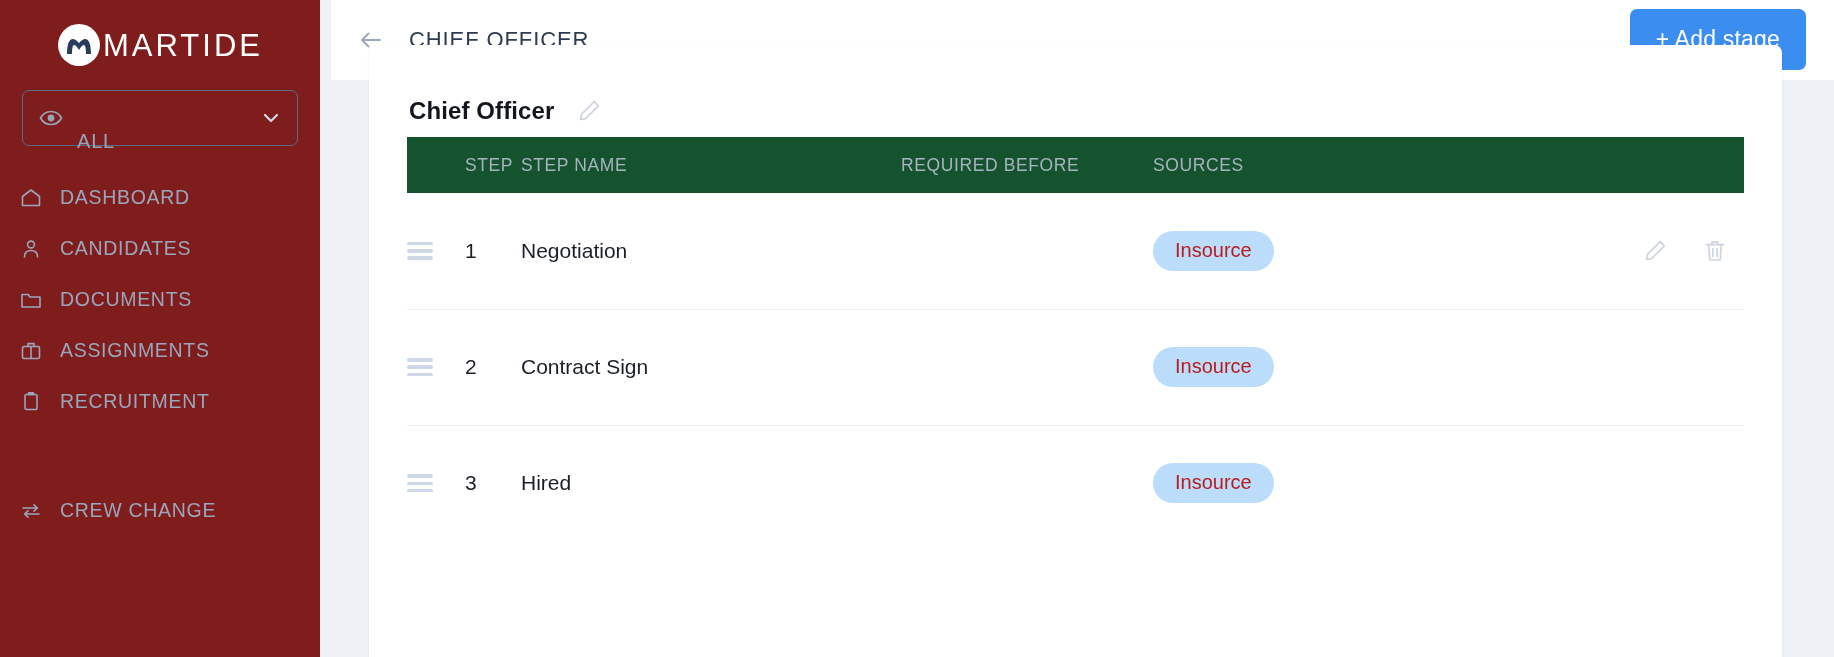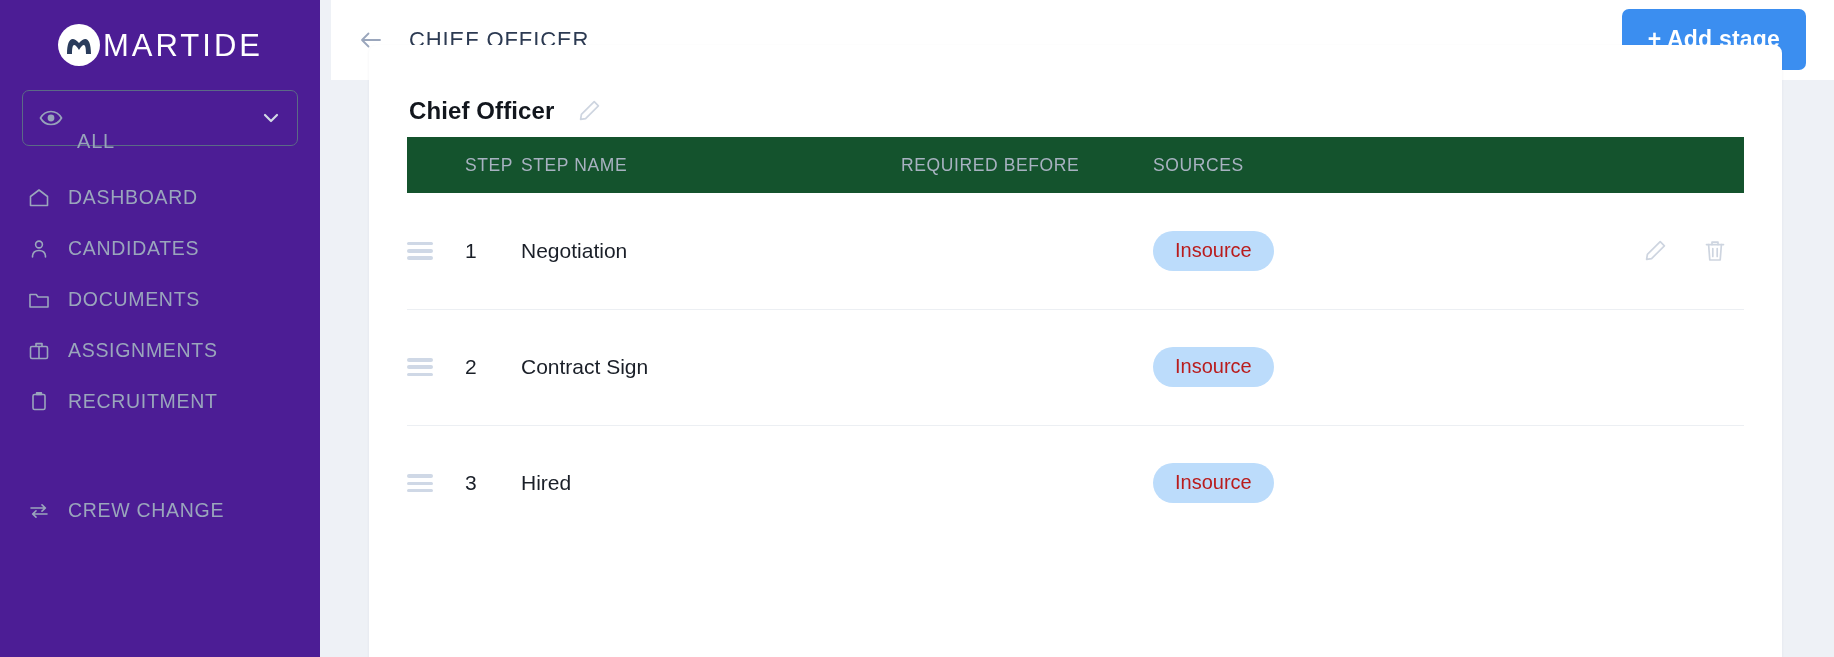--- a/index.html
+++ b/index.html
@@ -7,21 +7,21 @@
     width: 1834px; height: 657px;
     overflow: hidden;
     background: #eef1f6;
     font-family: "Liberation Sans", sans-serif;
   }
   #app { position: relative; width: 1834px; height: 657px; display: flex; }
 
   
   .sidebar {
     width: 320px; height: 657px;
-    background: #4c1d95;
+    background: #7f1d1d;
     flex: 0 0 320px;
     position: relative;
     overflow: hidden;
   }
   .logo-row {
     height: 84px;
     display: flex; align-items: center; justify-content: center;
     padding-top: 6px;
   }
   .logo-mark { width: 44px; height: 44px; flex: 0 0 44px; }
@@ -44,21 +44,21 @@
   .all-select .eye { flex: 0 0 24px; height: 24px; margin-right: 14px; }
   .all-label {
     color: #97a3ba; font-size: 20px; letter-spacing: 0.8px; flex: 1; margin-top: 47px;
   }
   .all-select .chev { flex: 0 0 20px; height: 20px; }
 
   .nav { margin-top: 26px; }
   .nav-item {
     height: 51px;
     display: flex; align-items: center;
-    padding-left: 26px;
+    padding-left: 18px;
     cursor: pointer;
   }
   .nav-item .ni-icon { flex: 0 0 26px; height: 26px; margin-right: 16px; display:flex; align-items:center; justify-content:center; }
   .nav-item .ni-label {
     color: #9aa6bc; font-size: 19.5px; letter-spacing: 0.7px; white-space: nowrap;
   }
   .nav-gap { height: 58px; }
 
   
   .main { flex: 1; height: 645px; position: relative; background: #eef1f6; margin-left: 11px; }
@@ -73,21 +73,21 @@
     margin-left: 24px;
     color: #2c3a52; font-size: 22px; letter-spacing: 0.9px; font-weight: 400;
     white-space: nowrap;
   }
   .add-stage-btn {
     position: absolute; right: 28px; top: 9px;
     height: 61px; padding: 0 26px;
     background: #3b8ef0; color: #fff;
     border: none; border-radius: 7px;
     font-family: "Liberation Sans", sans-serif;
-    font-size: 23px; font-weight: bold; letter-spacing: 0.2px;
+    font-size: 23px; font-weight: normal; letter-spacing: 0.2px;
     cursor: pointer; white-space: nowrap;
   }
 
   .card {
     position: absolute;
     left: 38px; right: 52px; top: 45px;
     background: #ffffff;
     border-radius: 8px;
     box-shadow: 0 1px 3px rgba(40,60,90,0.07);
     height: 620px;

